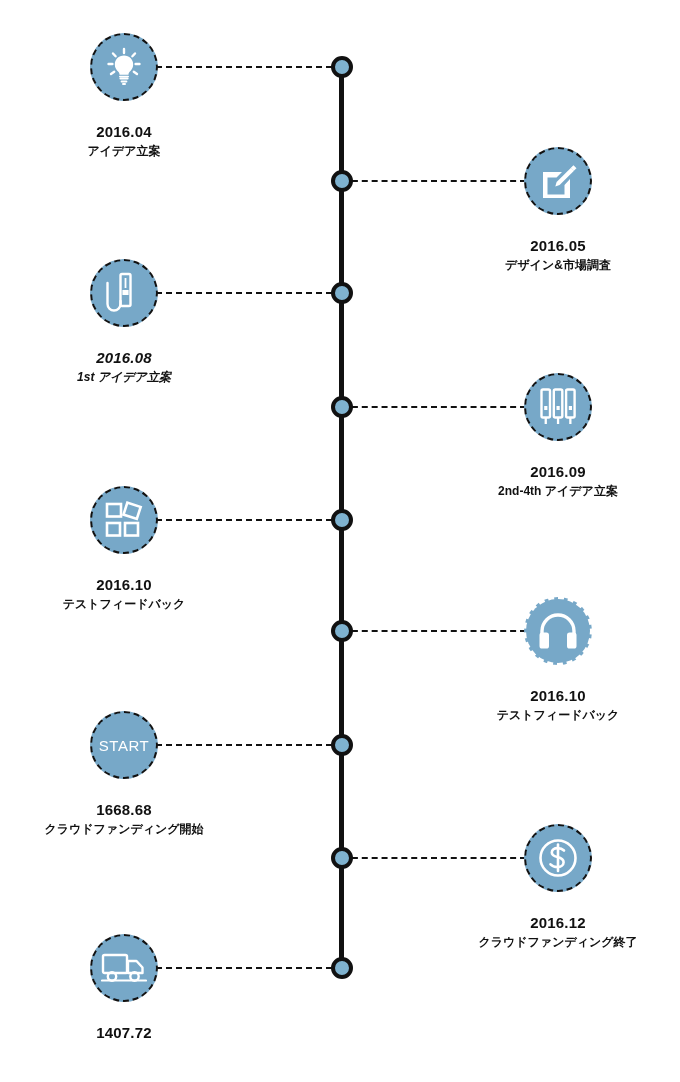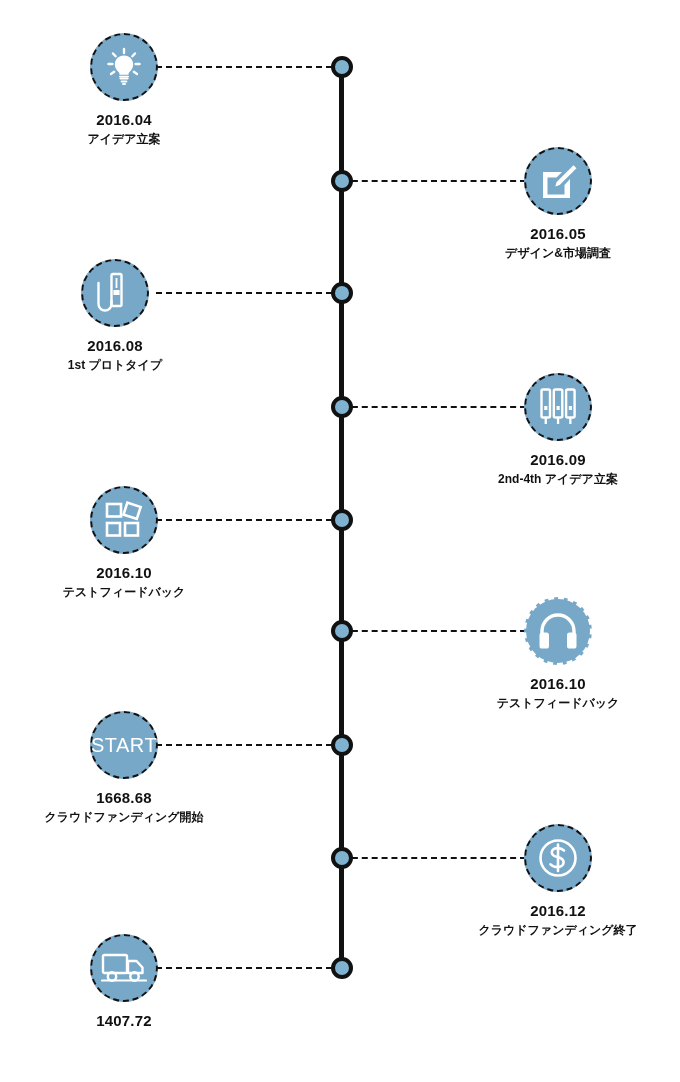--- a/index.html
+++ b/index.html
@@ -71,28 +71,28 @@
     position: relative;
   }
   .disc.light-ring {
     border-color: #ffffff;
   }
   .disc svg {
     display: block;
   }
   .disc .start-text {
     color: #ffffff;
-    font-size: 20px;
+    font-size: 15px;
     font-weight: 400;
     letter-spacing: 0.5px;
     font-family: "Liberation Sans", sans-serif;
   }
   .caption {
     text-align: center;
-    margin-top: 9px;
+    margin-top: 21px;
     color: #111111;
     font-weight: bold;
     line-height: 1.38;
   }
   .caption .date {
     font-size: 15px;
     display: block;
     letter-spacing: 0.2px;
   }
   .caption .label {
@@ -169,34 +169,34 @@
       <path d="M35.5 4.2 l3.0 3.0 -2.6 2.6 -3.0 -3.0 z" fill="#ffffff"></path>
       <path d="M33.0 6.7 l3.0 3.0 -14.4 14.4 -4.3 1.3 1.3 -4.3 z" fill="#ffffff"></path>
     </svg>
           </div>
         </div>
         <div class="caption">
           <span class="date">2016.05</span>
           <span class="label">デザイン&amp;市場調査</span>
         </div>
       </div>
-      <div class="entry" style="left: 0; top: 259px;">
+      <div class="entry" style="left: 9px; top: 259px; font-style: italic;">
         <div class="disc-wrap">
           <div class="disc">
             <svg width="40" height="44" viewBox="0 0 40 44">
       <rect x="16.5" y="3" width="10" height="32" rx="1.5" fill="none" stroke="#ffffff" stroke-width="2.4"></rect>
       <line x1="21.5" y1="7" x2="21.5" y2="17" stroke="#ffffff" stroke-width="1.8"></line>
       <rect x="18.4" y="19" width="6.2" height="5" fill="#ffffff"></rect>
       <path d="M16.5 30 v3 a6.5 6.5 0 0 1 -13 0 V12" fill="none" stroke="#ffffff" stroke-width="2.4" stroke-linecap="round"></path>
     </svg>
           </div>
         </div>
         <div class="caption">
           <span class="date">2016.08</span>
-          <span class="label">1st プロトタイプ</span>
+          <span class="label">1st アイデア立案</span>
         </div>
       </div>
       <div class="entry" style="left: 443px; top: 373px;">
         <div class="disc-wrap">
           <div class="disc">
             <svg width="42" height="42" viewBox="0 0 42 42">
       <g fill="none" stroke="#ffffff" stroke-width="2.4">
         <rect x="4.5" y="3.5" width="8.5" height="28" rx="1.5"></rect>
         <rect x="16.8" y="3.5" width="8.5" height="28" rx="1.5"></rect>
         <rect x="29.1" y="3.5" width="8.5" height="28" rx="1.5"></rect>

